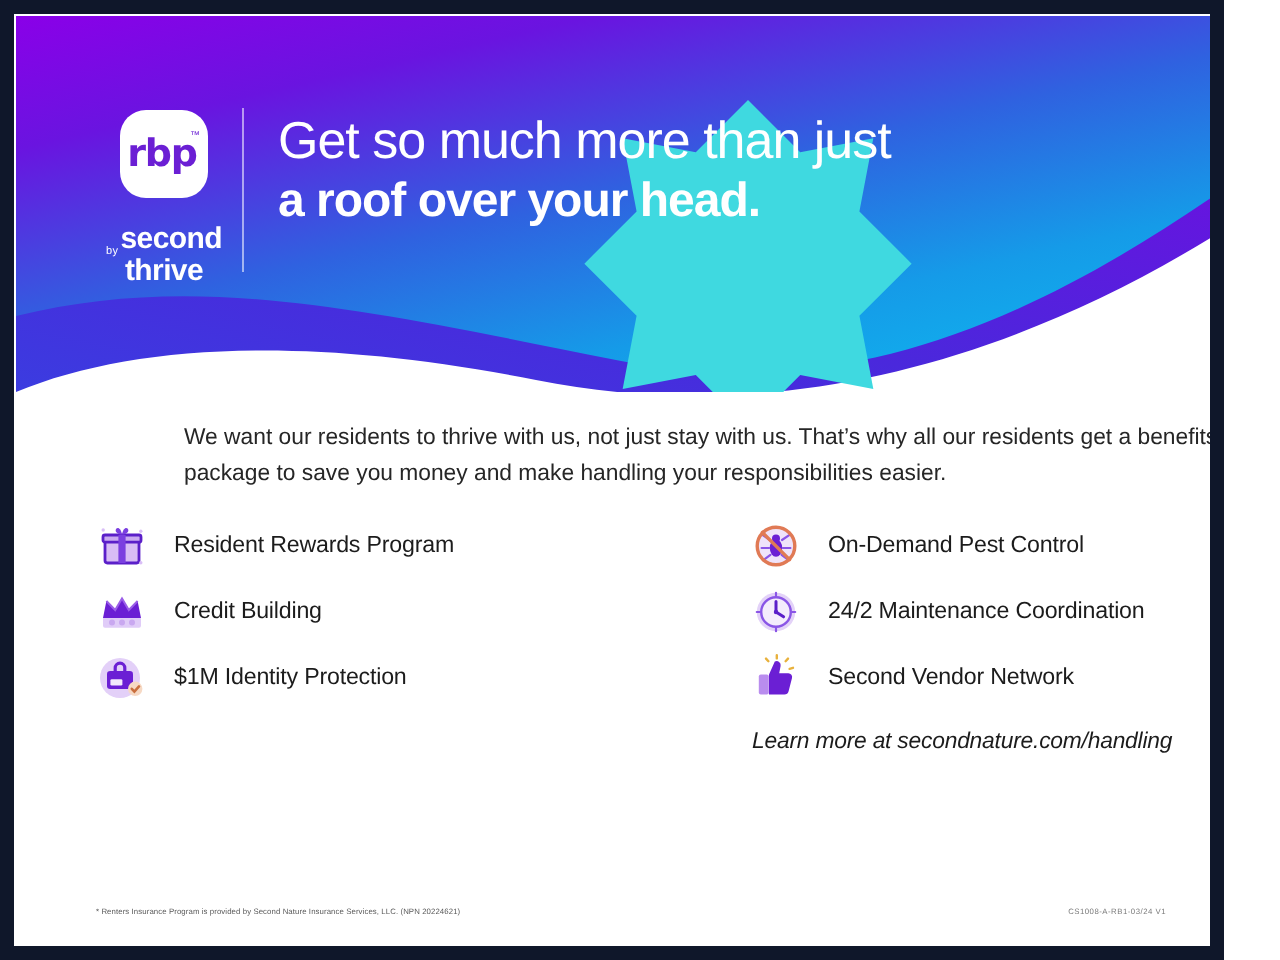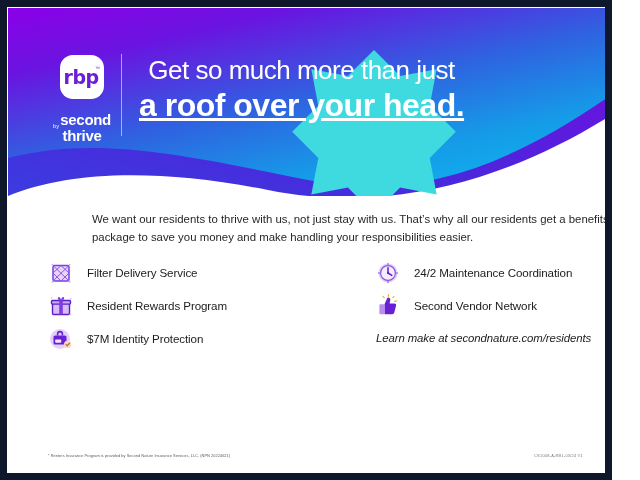--- a/index.html
+++ b/index.html
@@ -98,29 +98,27 @@
     left: 131px; top: 46px;
     z-index: 4;
     color: #ffffff;
   }
   .headline .l1 {
     display: block;
     font-size: 26px;
     font-weight: 400;
     letter-spacing: -0.5px;
     line-height: 1.24;
-    text-align: center;
   }
   .headline .l2 {
     display: block;
-    font-size: 32px;
+    font-size: 24px;
     font-weight: 700;
     letter-spacing: -0.5px;
     line-height: 1.24;
-    text-decoration: underline;
   }
 
   
   .intro {
     position: absolute;
     left: 41px; top: 203px;
     width: 556px;
     font-size: 11.4px;
     line-height: 1.58;
     color: #262626;
@@ -245,70 +243,83 @@
       <span class="l2">a roof over your head.</span>
     </div>
   </div>
 
   <p class="intro">We want our residents to thrive with us, not just stay with us. That’s why all our residents get a benefits package to save you money and make handling your responsibilities easier.</p>
 
   <div class="cols">
 
     <div class="col left">
 
-      <div class="benefit">
-        <span class="ico">
-          <svg width="24" height="24" viewBox="0 0 24 24">
-            <rect x="4" y="4.5" width="16" height="15.5" rx="1.6" fill="#E7D6FA" stroke="#7B3FE0" stroke-width="1.5"></rect>
-            <path d="M4 4.5 L20 20 M20 4.5 L4 20 M12 4.5 L20 12 M12 4.5 L4 12 M4 12 L12 20 M20 12 L12 20" stroke="#8A55E6" stroke-width="1" fill="none"></path>
-            <circle cx="3.5" cy="3.6" r="0.9" fill="#C9A8F0"></circle>
-            <circle cx="20.6" cy="3.6" r="0.9" fill="#C9A8F0"></circle>
-            <circle cx="3.5" cy="20.8" r="0.9" fill="#C9A8F0"></circle>
-            <circle cx="20.6" cy="20.8" r="0.9" fill="#C9A8F0"></circle>
-          </svg>
-        </span>
-        <span class="lbl">Filter Delivery Service</span>
-      </div>
 
       <div class="benefit">
         <span class="ico">
           <svg width="24" height="24" viewBox="0 0 24 24">
             <rect x="3.5" y="9" width="17" height="11.5" rx="1.2" fill="#D8BCF5" stroke="#5B1FC9" stroke-width="1.4"></rect>
             <rect x="2.5" y="6.5" width="19" height="3.6" rx="1" fill="#C9A8F0" stroke="#5B1FC9" stroke-width="1.4"></rect>
             <rect x="10.2" y="6.5" width="3.6" height="14" fill="#7B3FE0"></rect>
             <path d="M12 6.3 C9.6 6.3 8.2 4.6 9.1 3.4 C9.9 2.4 11.5 3.1 12 6.3 Z" fill="#7B3FE0"></path>
             <path d="M12 6.3 C14.4 6.3 15.8 4.6 14.9 3.4 C14.1 2.4 12.5 3.1 12 6.3 Z" fill="#7B3FE0"></path>
             <circle cx="2.6" cy="4" r="0.85" fill="#D9BEF7"></circle>
             <circle cx="21.4" cy="4.6" r="0.85" fill="#D9BEF7"></circle>
             <circle cx="21.4" cy="20.4" r="0.85" fill="#D9BEF7"></circle>
           </svg>
         </span>
         <span class="lbl">Resident Rewards Program</span>
       </div>
 
+      <div class="benefit">
+        <span class="ico">
+          <svg width="24" height="24" viewBox="0 0 24 24">
+            <rect x="2.5" y="14.5" width="19" height="5.4" rx="1" fill="#E0CCF8"></rect>
+            <path d="M2.5 15 L4.2 6.5 L8.6 11 L12 5.2 L15.4 11 L19.8 6.5 L21.5 15 Z" fill="#6B1FD4"></path>
+            <path d="M4.2 6.5 L8.6 11 L12 5.2 L15.4 11 L19.8 6.5" fill="none" stroke="#9B5FE8" stroke-width="1"></path>
+            <circle cx="7" cy="17.3" r="1.5" fill="#C9A8F0"></circle>
+            <circle cx="12" cy="17.3" r="1.5" fill="#C9A8F0"></circle>
+            <circle cx="17" cy="17.3" r="1.5" fill="#C9A8F0"></circle>
+          </svg>
+        </span>
+        <span class="lbl">Credit Building</span>
+      </div>
 
       <div class="benefit">
         <span class="ico">
           <svg width="24" height="24" viewBox="0 0 24 24">
             <circle cx="11" cy="12" r="10" fill="#E3D0F8"></circle>
             <rect x="4.5" y="8.5" width="13" height="9" rx="1.6" fill="#6B1FD4"></rect>
             <path d="M8.6 8.5 V7 a2.4 2.4 0 0 1 4.8 0 V8.5" fill="none" stroke="#6B1FD4" stroke-width="1.6"></path>
             <rect x="6.2" y="12.6" width="6" height="3.2" rx="0.7" fill="#F3E9FC"></rect>
             <circle cx="18.6" cy="17.4" r="3.6" fill="#F6D9C4"></circle>
             <path d="M16.9 17.4 l1.3 1.4 l2.3 -2.6" fill="none" stroke="#C96F3E" stroke-width="1.3" stroke-linecap="round"></path>
           </svg>
         </span>
-        <span class="lbl">$7M Identity Protection</span>
+        <span class="lbl">$1M Identity Protection</span>
       </div>
 
 
     </div>
 
     <div class="col right">
 
+      <div class="benefit">
+        <span class="ico">
+          <svg width="24" height="24" viewBox="0 0 24 24">
+            <circle cx="12" cy="12" r="9.4" fill="#EFE3FA"></circle>
+            <ellipse cx="12" cy="13" rx="3.1" ry="4.4" fill="#6B1FD4"></ellipse>
+            <circle cx="12" cy="8.2" r="2" fill="#6B1FD4"></circle>
+            <path d="M9 9 L5.4 6.6 M15 9 L18.6 6.6 M8.6 13 L4.8 13 M15.4 13 L19.2 13 M9.2 16.4 L6 18.8 M14.8 16.4 L18 18.8" stroke="#8A55E6" stroke-width="1.1" stroke-linecap="round"></path>
+            <circle cx="12" cy="12" r="9.4" fill="none" stroke="#E07A55" stroke-width="1.7"></circle>
+            <line x1="5.2" y1="5.2" x2="18.8" y2="18.8" stroke="#E07A55" stroke-width="1.7" stroke-linecap="round"></line>
+          </svg>
+        </span>
+        <span class="lbl">On-Demand Pest Control</span>
+      </div>
 
       <div class="benefit">
         <span class="ico">
           <svg width="24" height="24" viewBox="0 0 24 24">
             <circle cx="12" cy="12" r="9.6" fill="#E3D2F8"></circle>
             <circle cx="12" cy="12" r="7.4" fill="#F4ECFC" stroke="#8A55E6" stroke-width="1.2"></circle>
             <path d="M12 12 L12 6.8 M12 12 L15.8 14.4" stroke="#5B1FC9" stroke-width="1.5" stroke-linecap="round"></path>
             <circle cx="12" cy="12" r="1.1" fill="#5B1FC9"></circle>
             <path d="M12 2.4 v1.4 M21.6 12 h-1.4 M12 21.6 v-1.4 M2.4 12 h1.4" stroke="#8A55E6" stroke-width="1.1" stroke-linecap="round"></path>
           </svg>
@@ -322,21 +333,21 @@
             <path d="M8.5 10.2 L11.4 3.8 a2 2 0 0 1 2.9 2.2 L13.6 9.6 h4.6
                      a1.9 1.9 0 0 1 1.8 2.4 l-1.7 6.6 a2.2 2.2 0 0 1 -2.1 1.6 H8.5 Z" fill="#6B1FD4"></path>
             <rect x="3.4" y="10.2" width="5" height="10" rx="1" fill="#B98DEE"></rect>
             <path d="M12.4 2.2 v-1.6 M16.8 3.6 l1.2 -1.3 M18.8 7.4 l1.7 -0.5 M8.2 3.6 L7 2.3" stroke="#E8B13C" stroke-width="1.2" stroke-linecap="round"></path>
           </svg>
         </span>
         <span class="lbl">Second Vendor Network</span>
       </div>
 
 
-      <div class="learnmore">Learn make at secondnature.com/residents</div>
+      <div class="learnmore">Learn more at secondnature.com/handling</div>
 
     </div>
   </div>
 
   <div class="footnote">* Renters Insurance Program is provided by Second Nature Insurance Services, LLC. (NPN 20224621)</div>
   <div class="doccode">CS1008-A-RB1-03/24 V1</div>
 
 </div>
 
 </body></html>

